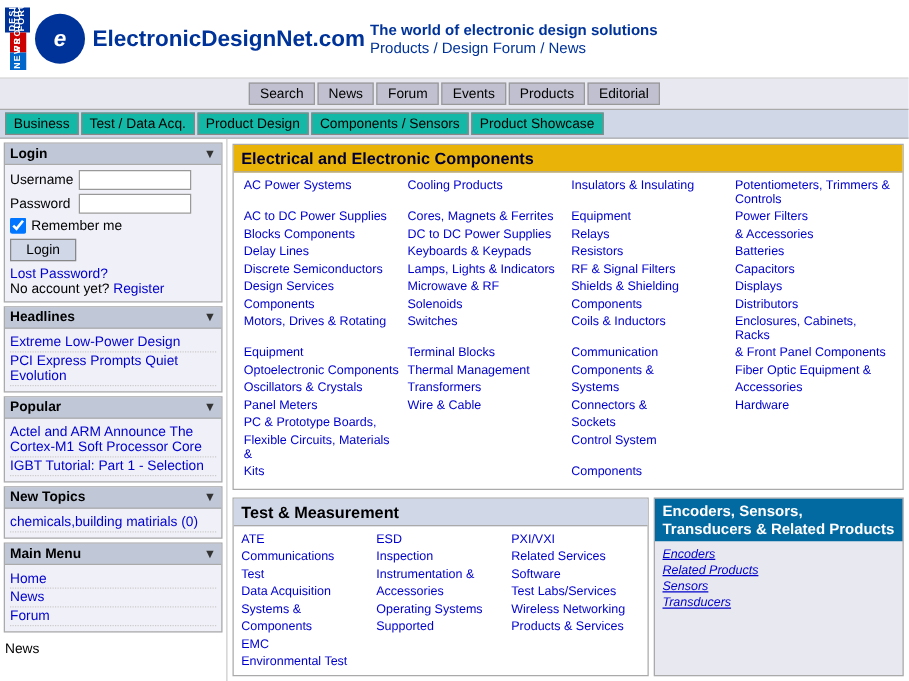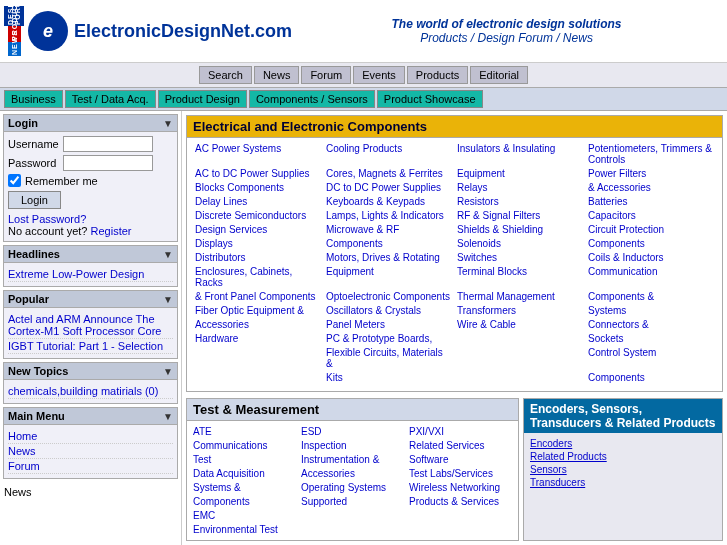--- a/index.html
+++ b/index.html
@@ -2,21 +2,21 @@
 <html><head>
   <meta charset="utf-8">
   <style>
     * { margin: 0; padding: 0; box-sizing: border-box; }
     body { font-family: Arial, sans-serif; font-size: 11px; background: #fff; width: 727px; overflow-x: hidden; }
 
     
     #header { display: flex; align-items: center; background: #fff; border-bottom: 1px solid #ccc; padding: 4px 0; }
     #logo-icon { width: 40px; height: 40px; background: #003399; border-radius: 50%; display: flex; align-items: center; justify-content: center; color: #fff; font-style: italic; font-size: 18px; font-weight: bold; margin-right: 6px; flex-shrink: 0; }
     #site-title { font-size: 18px; font-weight: bold; color: #003399; }
-    #header-right { flex: 1; text-align: center; padding-right: 10px; font-style: italic; }
+    #header-right { flex: 1; text-align: left; padding-right: 10px; }
     #header-tagline { color: #003399; font-size: 12px; font-weight: bold; }
     #header-links { color: #003399; font-size: 12px; }
 
     
     #top-nav { background: #e8e8f0; display: flex; justify-content: center; gap: 2px; padding: 3px 4px; border-bottom: 1px solid #aaa; }
     .top-nav-item { background: #c0c0d0; border: 1px solid #999; padding: 2px 8px; cursor: pointer; color: #000; font-size: 11px; }
 
     
     #second-nav { background: #d0d8e8; display: flex; flex-wrap: wrap; gap: 2px; padding: 2px 4px; border-bottom: 1px solid #aaa; }
     .second-nav-item { background: #14b8a6; border: 1px solid #888; padding: 2px 6px; cursor: pointer; color: #000; font-size: 11px; }
@@ -63,21 +63,21 @@
     .tm-grid { display: grid; grid-template-columns: repeat(3, 1fr); gap: 1px; }
     .tm-item { font-size: 10px; color: #0000cc; padding: 1px 2px; cursor: pointer; }
 
     
     #sidebar-bottom { padding: 4px; }
     .news-text { font-size: 11px; color: #000; }
 
     .encode-section { background: #e8e8f0; }
     .encode-header { background: #0369a1; color: #fff; padding: 3px 6px; font-weight: bold; font-size: 12px; }
     .encode-body { padding: 4px; }
-    .encode-item { font-size: 10px; color: #0000cc; padding: 1px 2px; display: block; }
+    .encode-item { font-size: 10px; color: #0000cc; padding: 1px 2px; display: block; font-style: italic; }
   </style>
 </head>
 <body>
 
 <div id="header">
   <div style="display:flex; align-items:center; padding: 2px 4px;">
     <div style="display:flex; flex-direction:column; align-items:center; margin-right:4px;">
       <div style="background:#003399; color:#fff; font-size:7px; font-weight:bold; padding:1px 3px; writing-mode:vertical-rl; transform:rotate(180deg); letter-spacing:1px; height:20px; display:flex; align-items:center;">DESIGN FORUM</div>
       <div style="background:#cc0000; color:#fff; font-size:7px; font-weight:bold; padding:1px 3px; writing-mode:vertical-rl; transform:rotate(180deg); letter-spacing:1px; height:16px; display:flex; align-items:center;">PRODUCTS</div>
       <div style="background:#0066cc; color:#fff; font-size:7px; font-weight:bold; padding:1px 3px; writing-mode:vertical-rl; transform:rotate(180deg); letter-spacing:1px; height:14px; display:flex; align-items:center;">NEWS</div>
@@ -140,20 +140,21 @@
       </div>
     </div>
 
     <div class="sidebar-section">
       <div class="sidebar-section-header">
         <span>Headlines</span>
         <span class="arrow">▼</span>
       </div>
       <div class="sidebar-content" id="headlines-list">
           <a href="#" class="sidebar-list-item">Extreme Low-Power Design</a>
+          <a href="#" class="sidebar-list-item">PCI Express Prompts Quiet Evolution</a>
         </div>
     </div>
 
     <div class="sidebar-section">
       <div class="sidebar-section-header">
         <span>Popular</span>
         <span class="arrow">▼</span>
       </div>
       <div class="sidebar-content" id="popular-list">
           <a href="#" class="sidebar-list-item">Actel and ARM Announce The Cortex-M1 Soft Processor Core</a>
@@ -211,21 +212,20 @@
             <div class="comp-item">Keyboards &amp; Keypads</div>
             <div class="comp-item">Resistors</div>
             <div class="comp-item">Batteries</div>
             <div class="comp-item">Discrete Semiconductors</div>
             <div class="comp-item">Lamps, Lights &amp; Indicators</div>
             <div class="comp-item">RF &amp; Signal Filters</div>
             <div class="comp-item">Capacitors</div>
             <div class="comp-item">Design Services</div>
             <div class="comp-item">Microwave &amp; RF</div>
             <div class="comp-item">Shields &amp; Shielding</div>
-            <div class="comp-item">Circuit Protection</div>
             <div class="comp-item">Displays</div>
             <div class="comp-item">Components</div>
             <div class="comp-item">Solenoids</div>
             <div class="comp-item">Components</div>
             <div class="comp-item">Distributors</div>
             <div class="comp-item">Motors, Drives &amp; Rotating</div>
             <div class="comp-item">Switches</div>
             <div class="comp-item">Coils &amp; Inductors</div>
             <div class="comp-item">Enclosures, Cabinets, Racks</div>
             <div class="comp-item">Equipment</div>

